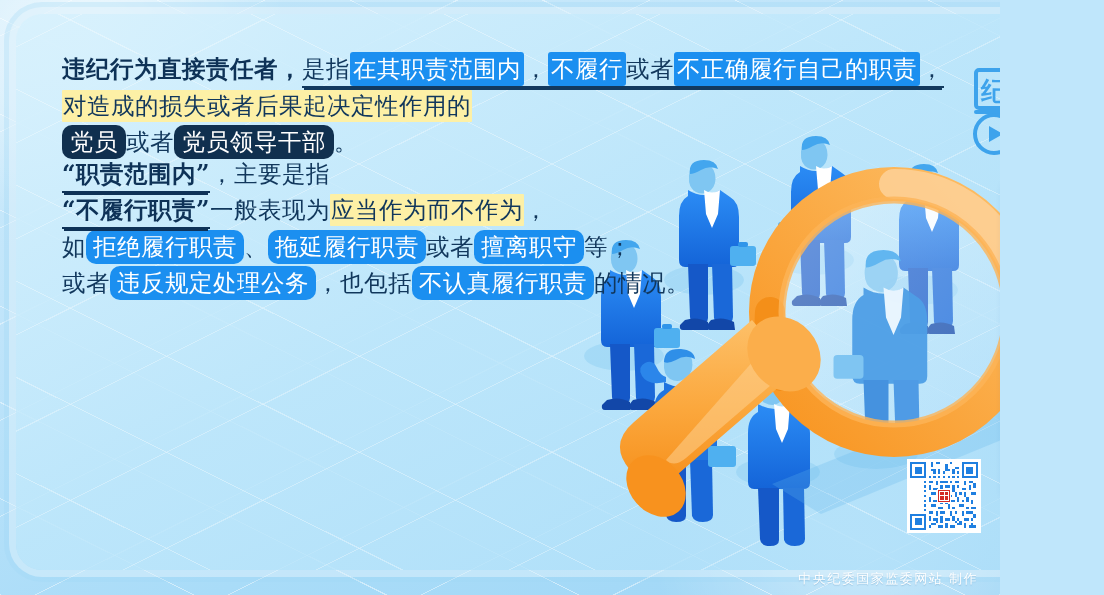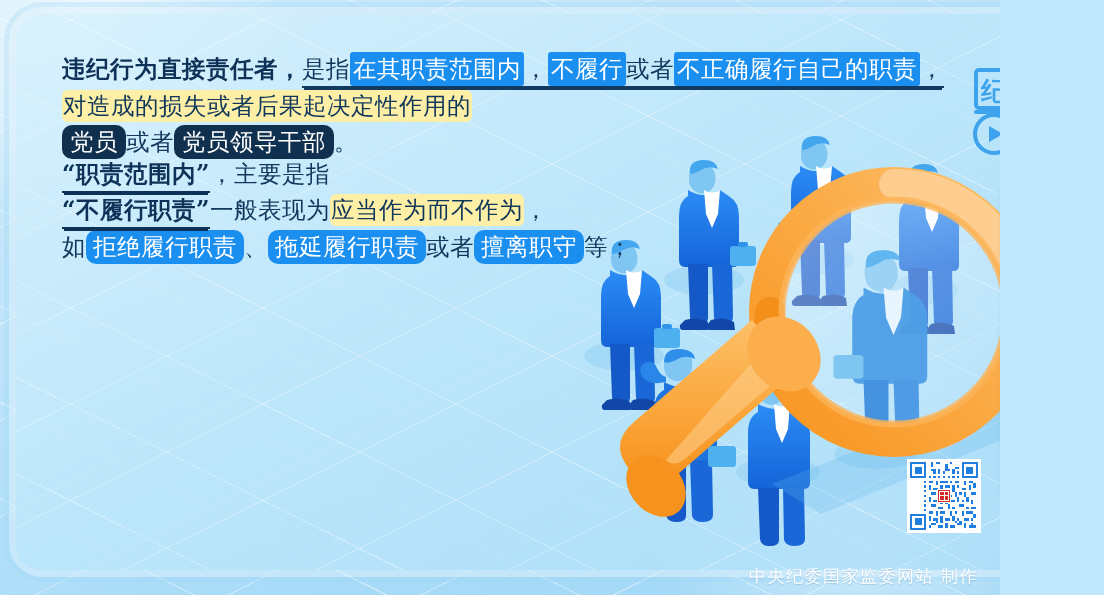--- a/index.html
+++ b/index.html
@@ -45,21 +45,21 @@
     font-family:"DejaVu Serif","Liberation Serif",serif;
     color:#11375c;
   }
   .ln{
     white-space:nowrap;line-height:1;margin-bottom:13px;
     font-size:23.5px;letter-spacing:.5px;
   }
   .ln.gap{margin-bottom:8px;}
 
   .b{font-weight:bold;color:#0e3257;}
-  .hl-y{background:#fdf0a6;padding:2px 1px;border-radius:6px;}
+  .hl-y{background:#fdf0a6;padding:2px 1px;border-radius:1px;}
   .hl-b{background:#1b8ff0;color:#ffffff;padding:3px 3px;border-radius:3px;}
   .pill-b{background:#1b8ff0;color:#ffffff;padding:3px 7px;border-radius:10px;margin-top:36px;}
   .pill-d{background:#10304f;color:#ffffff;padding:3px 8px;border-radius:10px;}
   .dunder{
     position:relative;font-weight:bold;color:#0e3257;
     border-bottom:2px solid #0e3257;
     box-shadow:0 4px 0 -2px #0e3257;
     padding-bottom:3px;
   }
   .ul-seg{
@@ -95,21 +95,21 @@
   .qr{
     position:absolute;right:107px;bottom:37px;width:74px;height:74px;
     background:#ffffff;padding:3px;box-sizing:border-box;
   }
   .qr svg{display:block;width:100%;height:100%;}
 
   
   .footer{
     position:absolute;right:22px;bottom:7px;
     font-family:"DejaVu Sans","Liberation Sans",sans-serif;
-    font-size:17px;color:#ffffff;letter-spacing:1.5px;
+    font-size:13px;color:#ffffff;letter-spacing:1.5px;
     text-shadow:0 1px 1px rgba(120,170,205,.55);
   }
 </style>
 </head>
 <body>
 
 <div id="poster">
 
   <div class="glow-tl"></div>
   <div class="glow-br"></div>
@@ -281,20 +281,23 @@
 
       <div class="ln">
         <span class="dunder">“不履行职责”</span><span>一般表现为</span><span class="hl-y">应当作为而不作为</span><span>，</span>
       </div>
 
       <div class="ln">
         <span>如</span><span class="pill-b">拒绝履行职责</span><span>、</span><span class="pill-b">拖延履行职责</span><span>或者</span><span class="pill-b">擅离职守</span><span>等；</span>
       </div>
 
 
+      <div class="ln">
+        <span>或者</span><span class="pill-b">违反规定处理公务</span><span>，也包括</span><span class="pill-b">不认真履行职责</span><span>的情况。</span>
+      </div>
 
     </div>
 
     <div class="logo">
       <svg viewBox="0 0 92 96" xmlns="http://www.w3.org/2000/svg">
 
         <rect x="8" y="4" width="36" height="38" rx="3" fill="none" stroke="#3da3ec" stroke-width="4"></rect>
         <text x="26" y="34" font-family="DejaVu Serif, serif" font-size="26" font-weight="bold" fill="#3da3ec" text-anchor="middle">纪</text>
 
         <rect x="6" y="44" width="40" height="4" rx="2" fill="#3da3ec"></rect>

